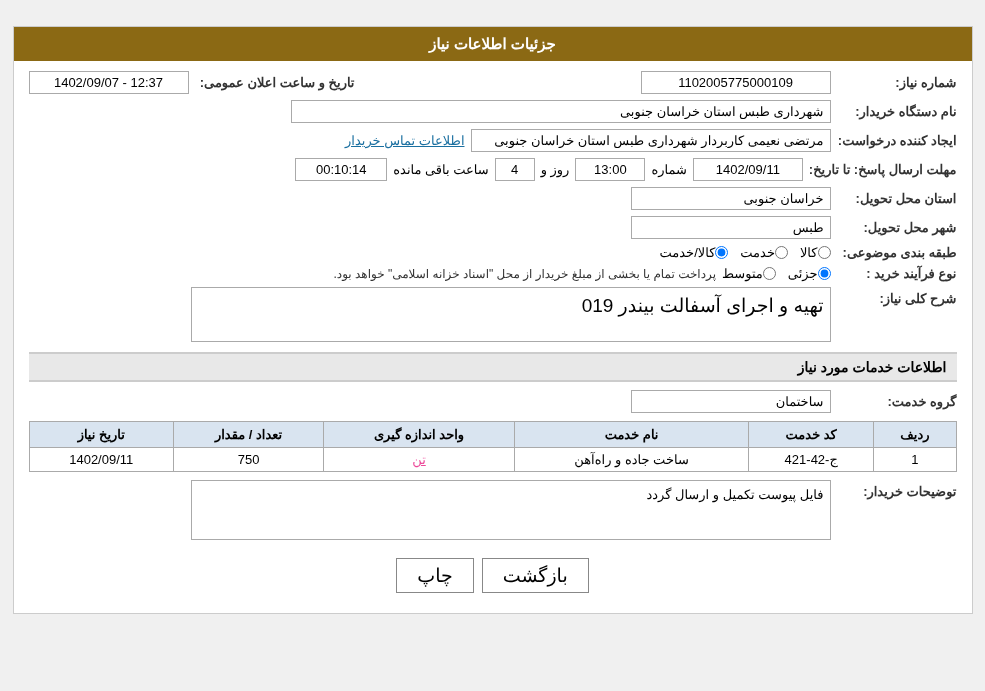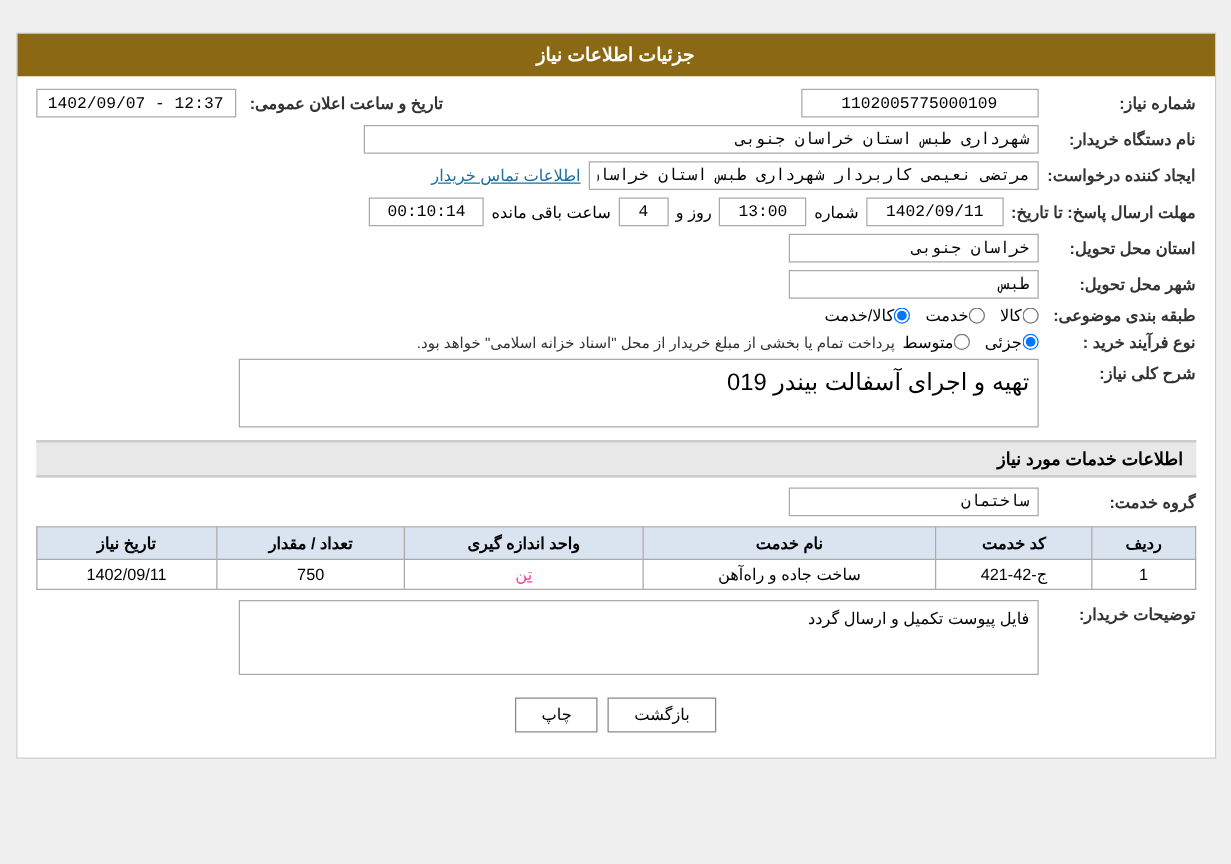--- a/index.html
+++ b/index.html
@@ -38,21 +38,21 @@
       font-weight: bold;
       white-space: nowrap;
       min-width: 120px;
       text-align: right;
     }
     .input-box {
       border: 1px solid #aaa;
       background: #fff;
       padding: 3px 6px;
       font-size: 13px;
-      font-family: Liberation Mono, monospace;
+      font-family: Liberation Sans, sans-serif;
       direction: rtl;
     }
     .input-wide {
       width: 360px;
     }
     .input-small {
       width: 120px;
     }
     .link-style {
       color: #1a6fa0;
@@ -121,21 +121,21 @@
     }
     .footer-buttons {
       text-align: center;
       padding: 12px 0 10px 0;
       display: flex;
       justify-content: center;
       gap: 8px;
     }
     .btn {
       padding: 5px 20px;
-      font-size: 13px;
+      font-size: 19px;
       font-family: Liberation Serif, serif;
       cursor: pointer;
       border: 1px solid #aaa;
       background: #f5f5f5;
       text-align: center;
     }
     .btn-print {
       background: #fff;
       border: 1px solid #888;
     }

